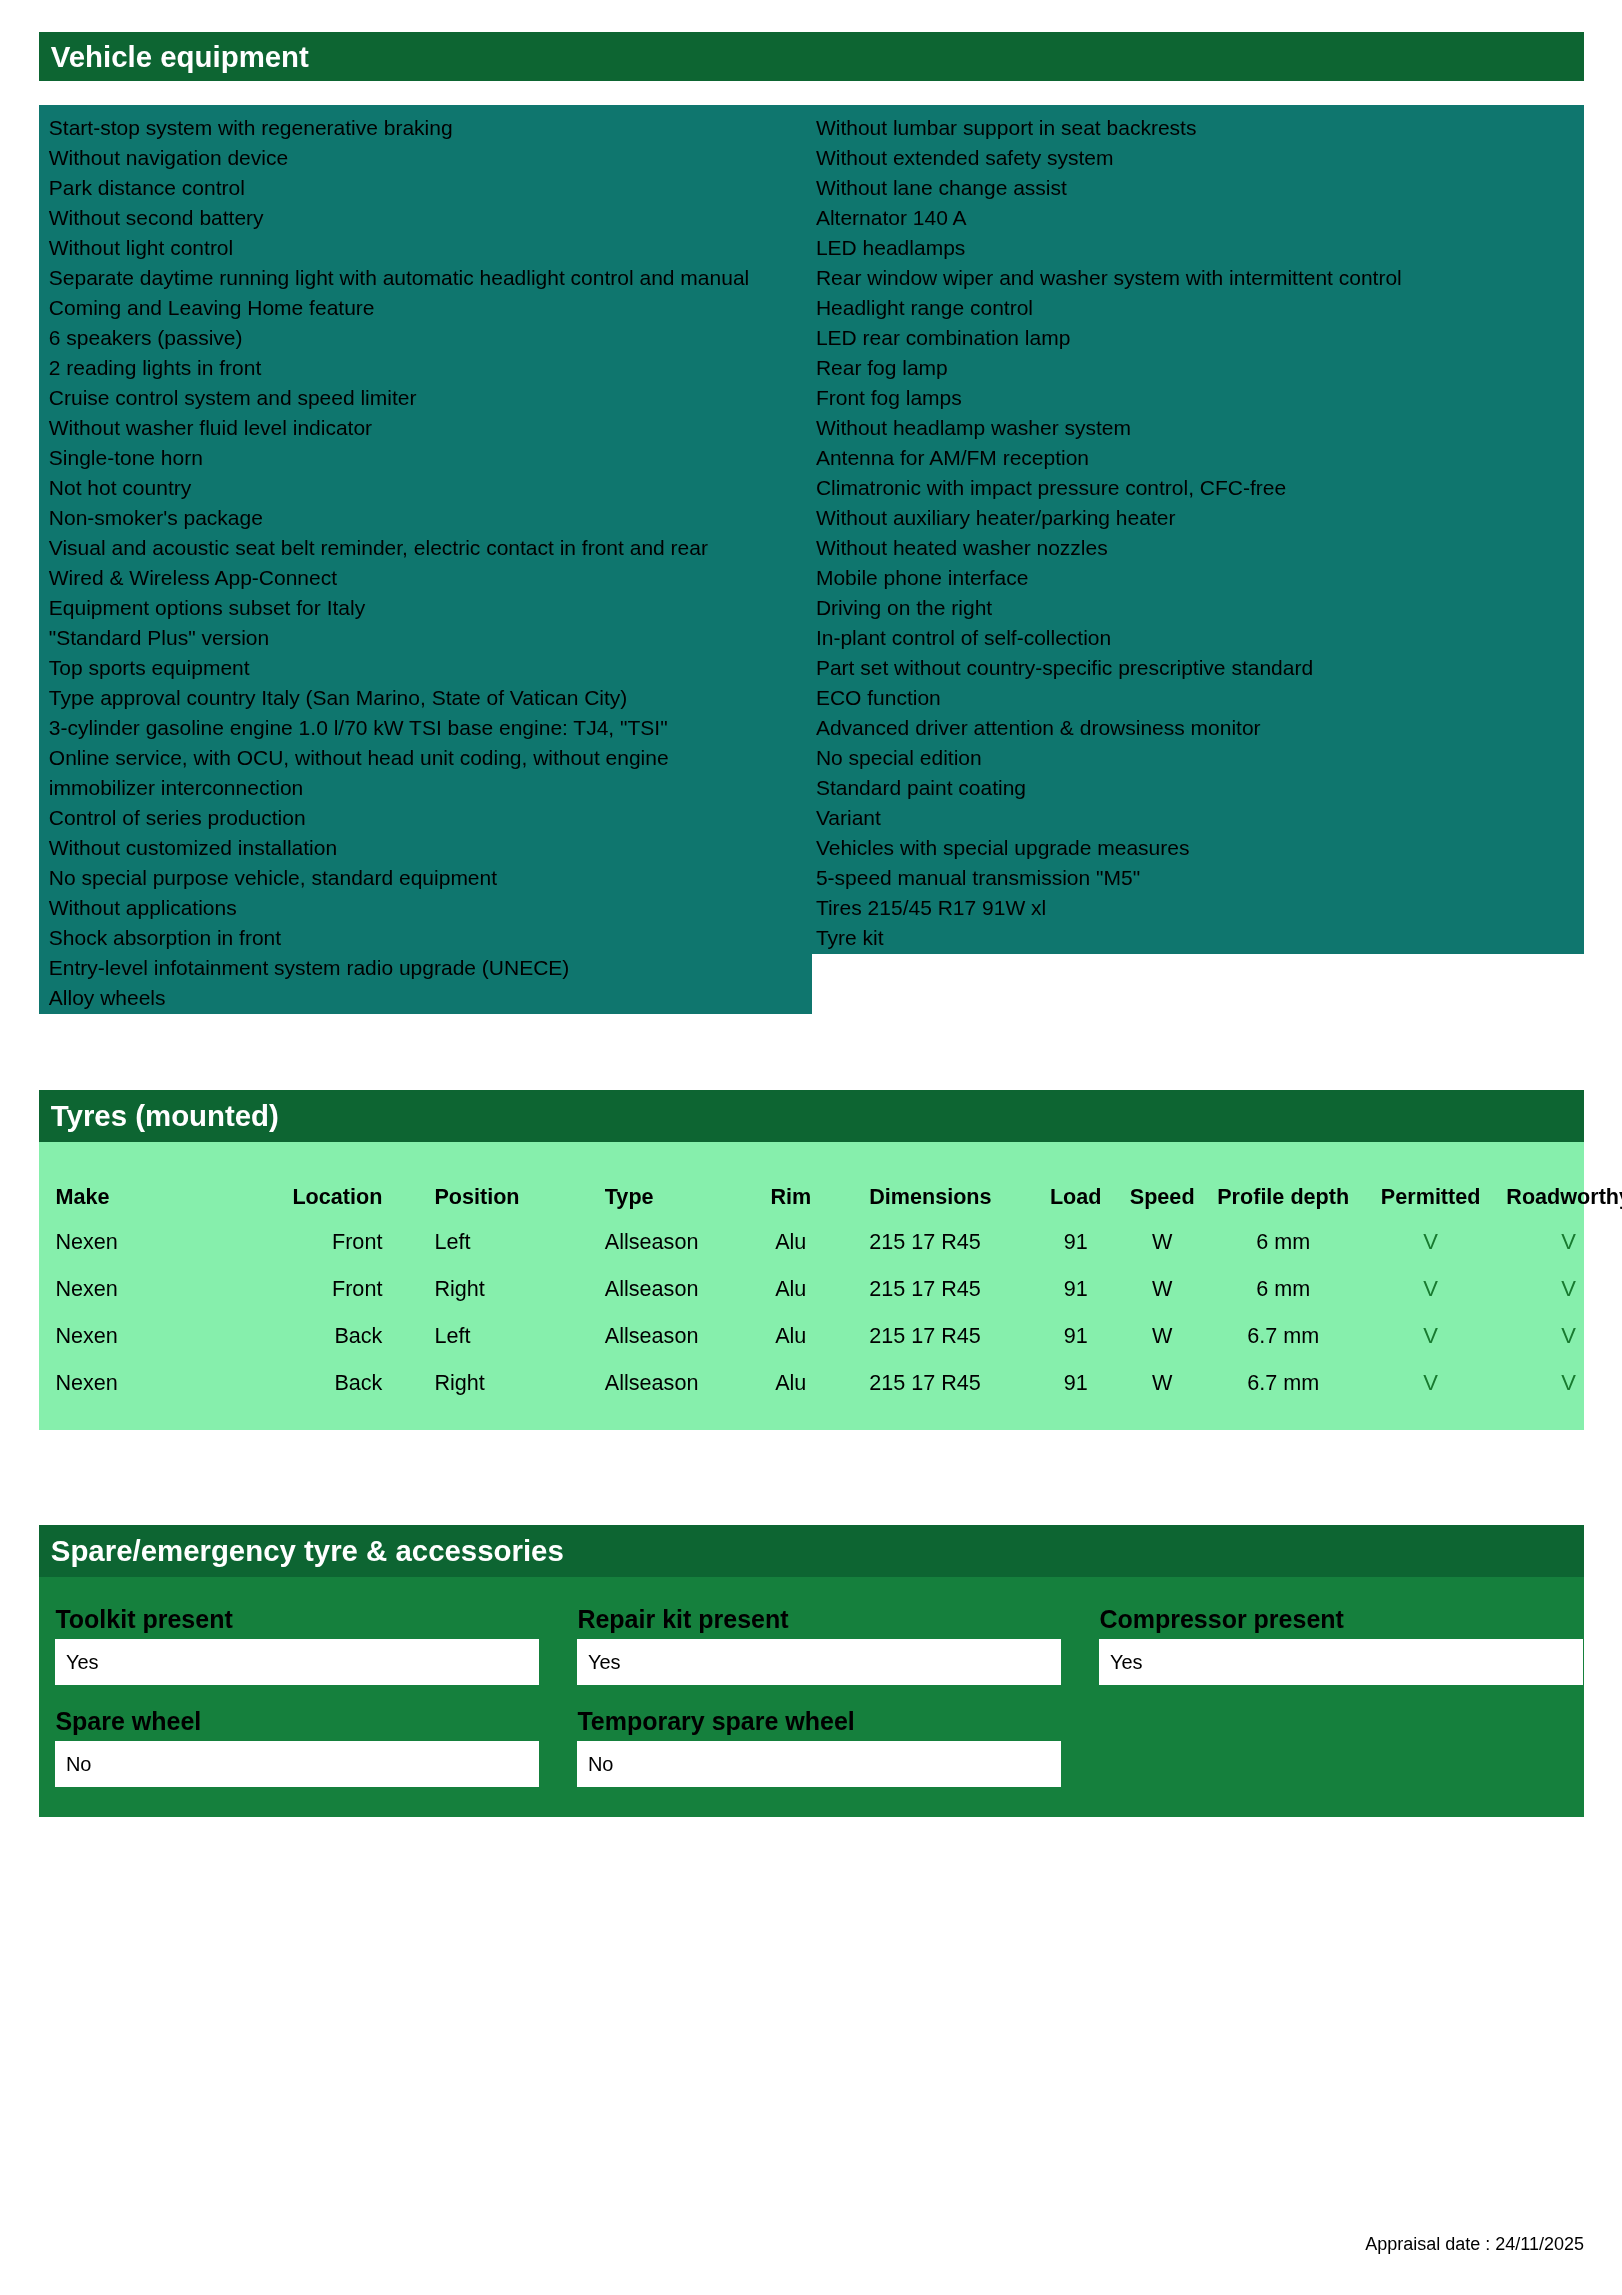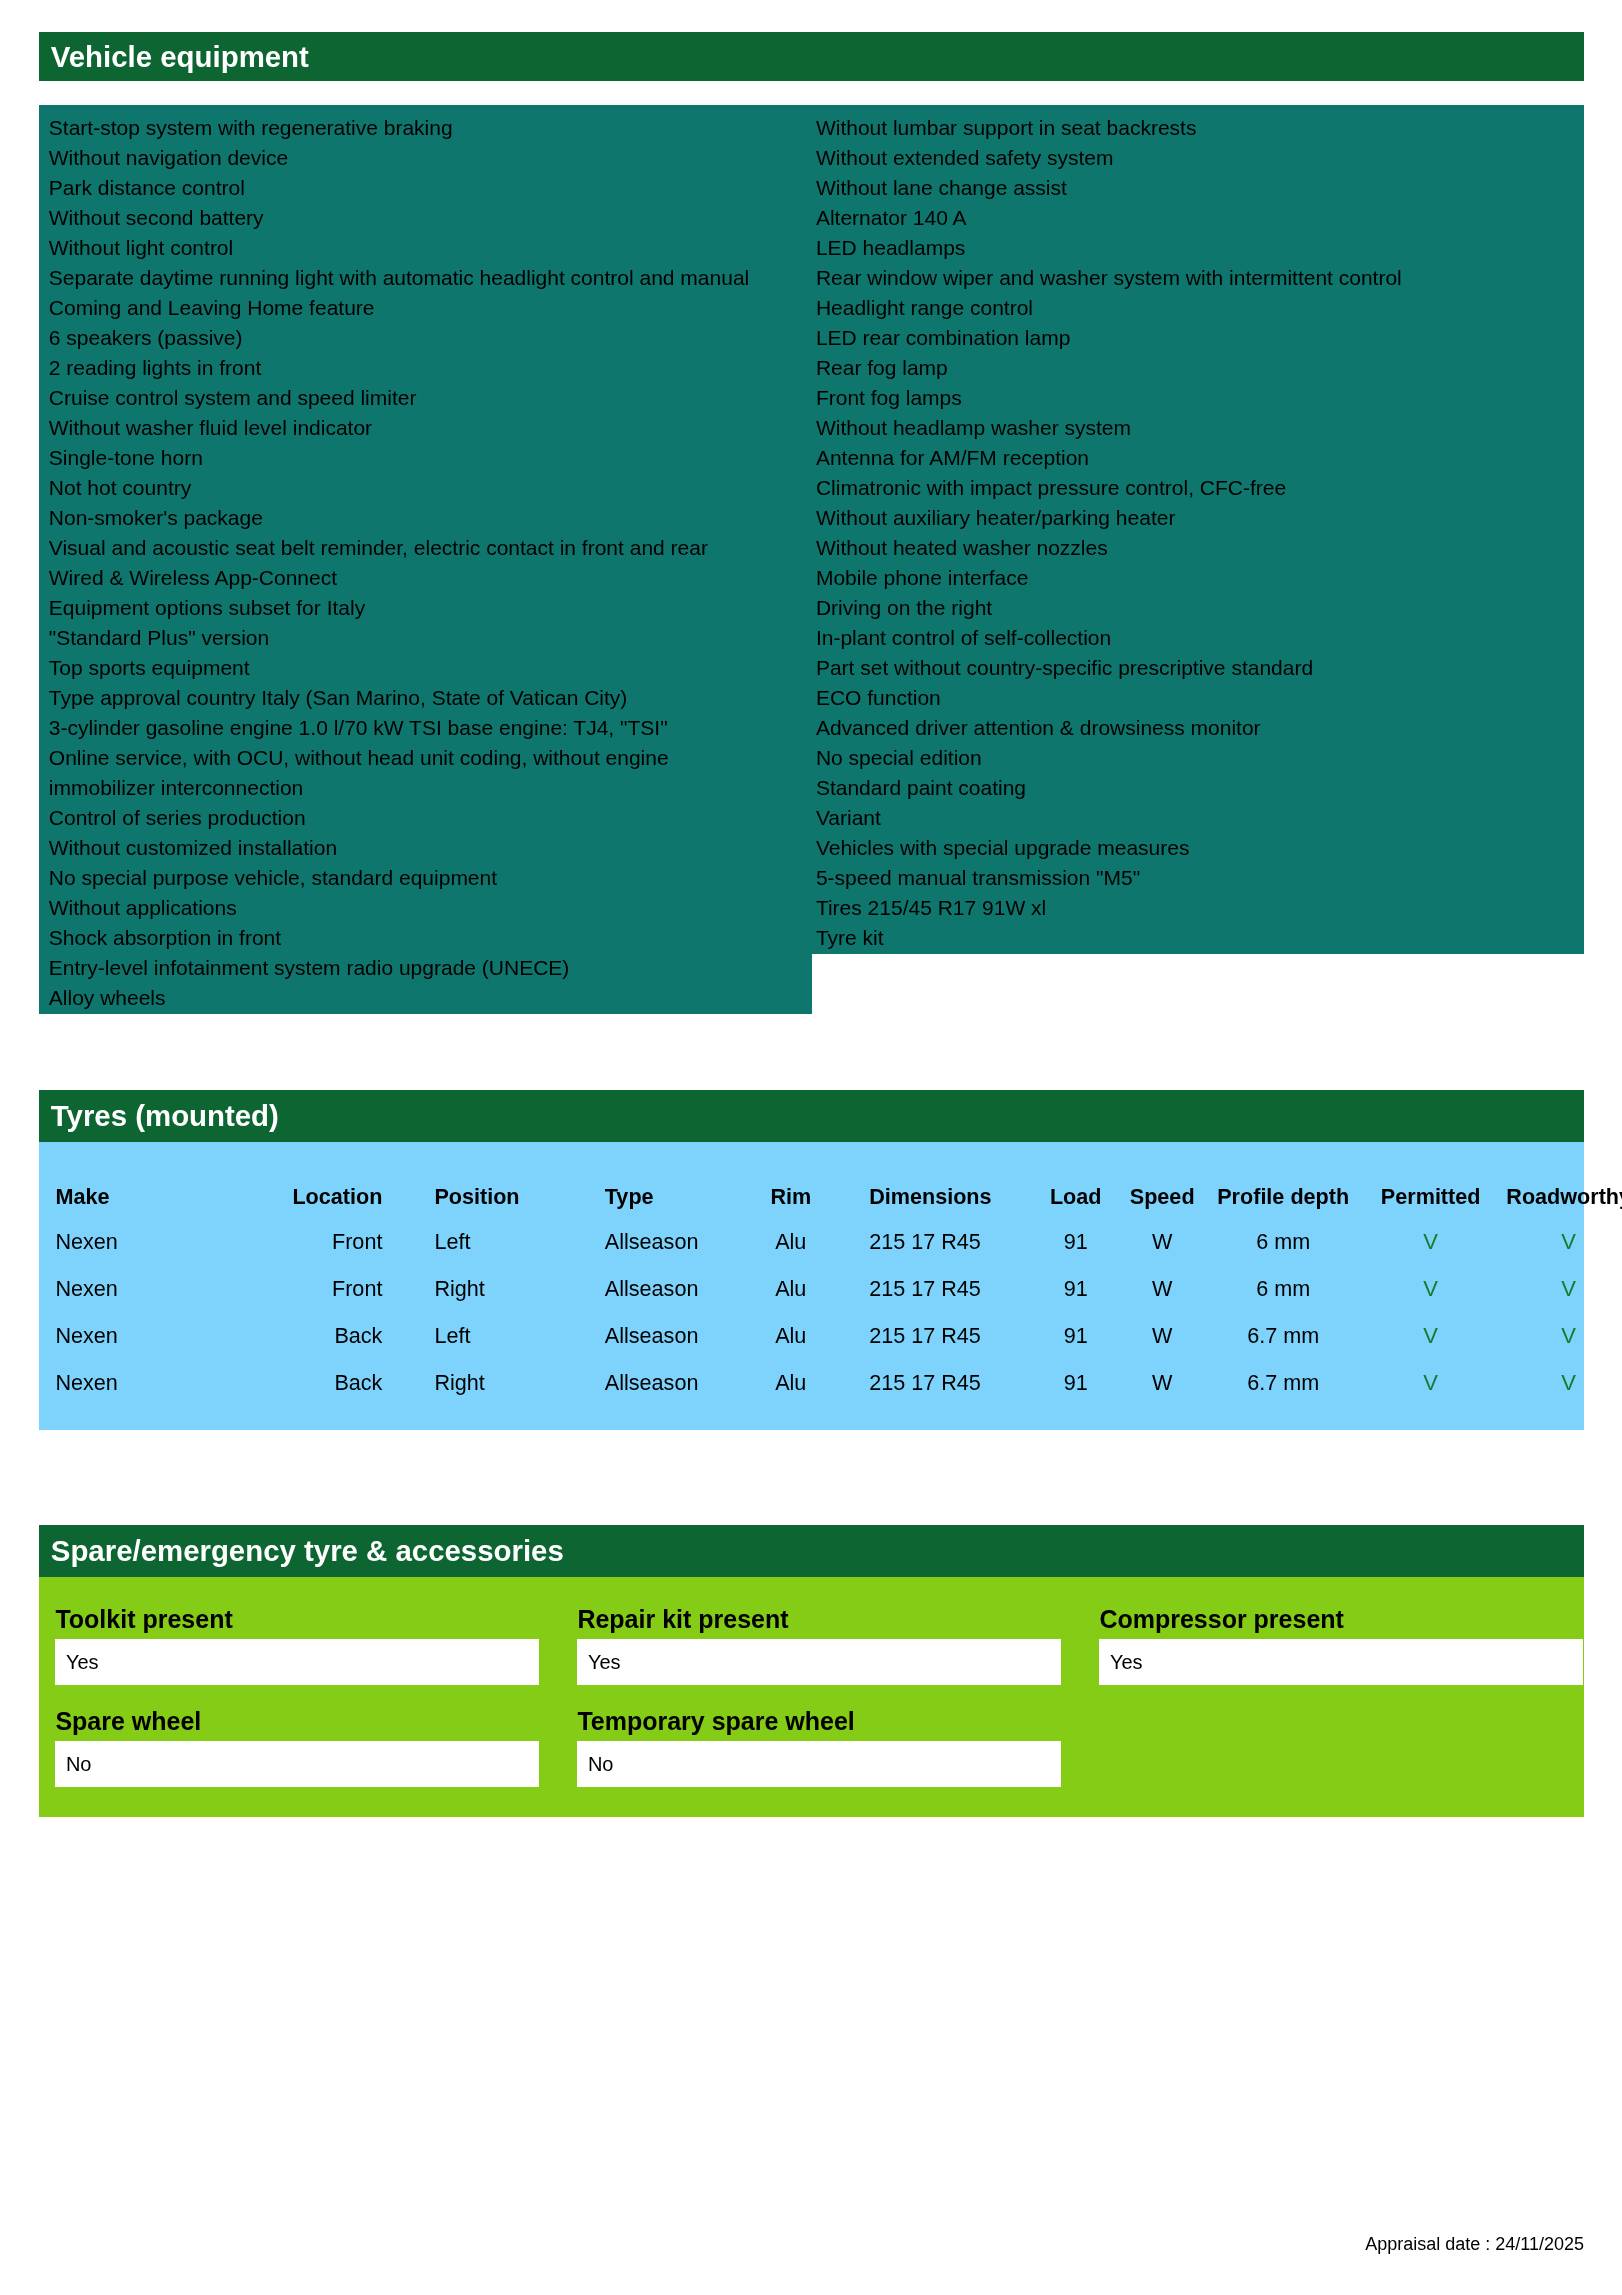--- a/index.html
+++ b/index.html
@@ -36,21 +36,21 @@
     font-size:21px;
     line-height:30px;
     box-sizing:border-box;
     margin-top:24px;
   }
   .equip-col.left{width:773px;padding:7.9px 13px 1.3px 9.8px;}
   .equip-col.right{width:772px;padding:7.9px 10.5px 1.3px 3.9px;}
   .equip-line{white-space:nowrap;overflow:visible;}
   
   .tyres-body{
-    background:#7dd3fc;
+    background:#86efac;
     height:288px;
     box-sizing:border-box;
     padding:33px 0 0 0;
     margin-top:0;
   }
   .sec2{margin-top:76px;border-radius:12px;}
   .sec3{margin-top:95px;}
   table.tyres{
     border-collapse:collapse;
     width:1512px;
@@ -68,21 +68,21 @@
   .c4{width:124px;text-align:center !important;}
   .c5{width:164px;padding-left:16.4px !important;}
   .c6{width:85px;text-align:center !important;}
   .c7{width:88px;text-align:center !important;}
   .c8{width:154px;text-align:center !important;}
   .c9{width:141px;text-align:center !important;}
   .c10{width:135px;text-align:center !important;}
   td.check{color:#187A30;font-weight:normal;font-size:22px;}
   
   .spare-body{
-    background:#84cc16;
+    background:#15803d;
     height:240px;
     box-sizing:border-box;
     padding:27.5px 0 0 16.4px;
   }
   .spare-grid{
     display:grid;
     grid-template-columns:484px 484px 484px;
     column-gap:38px;
     row-gap:22px;
   }

